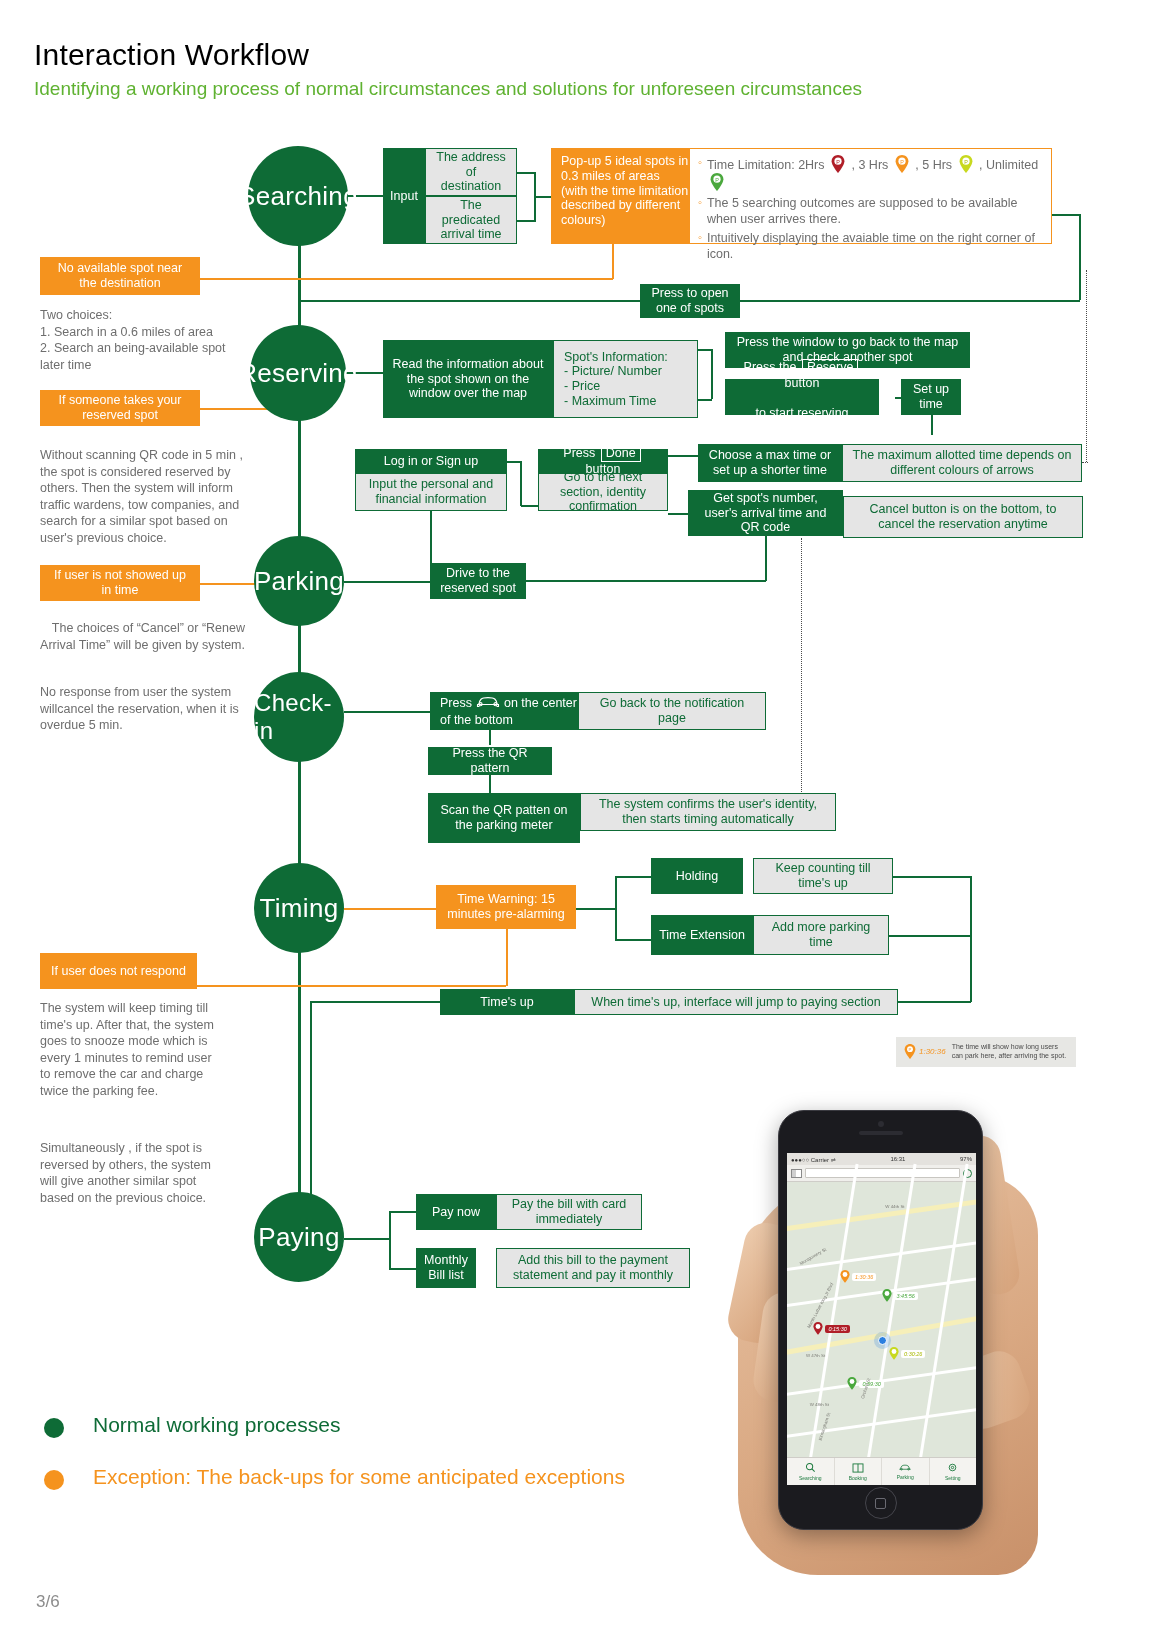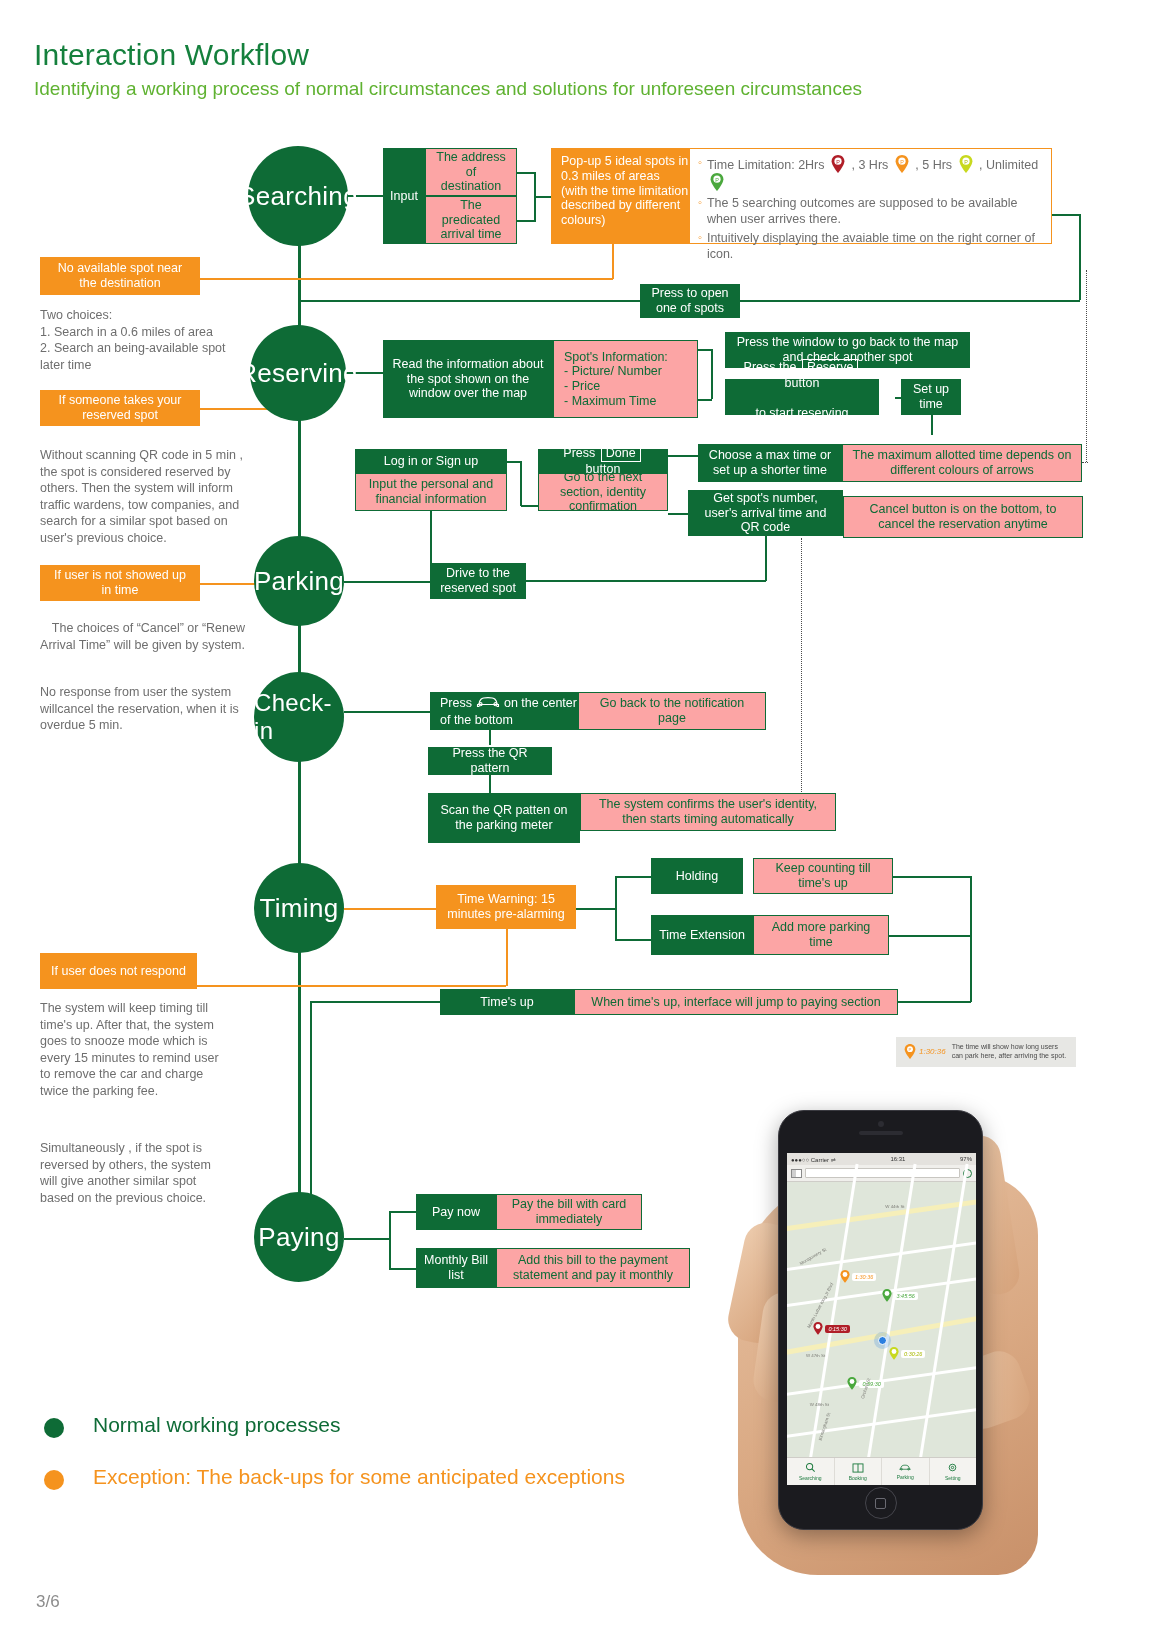--- a/index.html
+++ b/index.html
@@ -8,36 +8,36 @@
     width:1167px; height:1650px; position:relative;
     background:#ffffff;
     font-family:"Liberation Sans", sans-serif;
     color:#3c3c3c;
     overflow:hidden;
   }
   .abs { position:absolute; }
 
   
   #page-title {
-    left:34px; top:38px; font-size:30px; color:#15803d; font-weight:400;
+    left:34px; top:38px; font-size:30px; color:#000000; font-weight:400;
     letter-spacing:.2px;
   }
   #page-subtitle {
     left:34px; top:78px; font-size:19px; color:#5fb231; font-weight:400;
   }
 
   
   .node {
     position:absolute;
     display:flex; align-items:center; justify-content:center;
     text-align:center; line-height:1.18;
     font-size:12.5px;
   }
   .green-solid { background:#0e6b36; color:#ffffff; }
-  .green-outline { background:#fca5a5; color:#0e6b36; border:1.4px solid #0e6b36; }
+  .green-outline { background:#e5e5e5; color:#0e6b36; border:1.4px solid #0e6b36; }
   .orange-solid { background:#f5931e; color:#ffffff; }
   .pad { padding:5px 8px; }
   .lpad { justify-content:flex-start; text-align:left; padding-left:10px; }
 
   
   .circle {
     border-radius:50%;
     background:#0e6b36; color:#fff;
     display:flex; align-items:center; justify-content:center;
     font-size:26px; font-weight:400; letter-spacing:.3px;
@@ -393,21 +393,21 @@
 <div class="ln h abs" style="left:893px; top:876px; width:78px;"></div>
 <div class="ln h abs" style="left:889px; top:935px; width:82px;"></div>
 <div class="ln v abs" style="left:970px; top:876px; height:126px;"></div>
 <div class="ln h abs" style="left:898px; top:1001px; width:73px;"></div>
 
 <div class="ln v o abs" style="left:506px; top:929px; height:57px;"></div>
 <div class="ln h o abs" style="left:196px; top:985px; width:310px;"></div>
 <div class="node orange-solid abs pad" style="left:40px; top:953px; width:157px; height:36px;">
   <span>If user does not respond</span>
 </div>
-<div class="note" style="left:40px; top:1000px; width:182px;"><span>The system will keep timing till time's up. After that, the system goes to snooze mode which is every 15 minutes  to remind user to remove the car and charge twice the parking fee.</span></div>
+<div class="note" style="left:40px; top:1000px; width:182px;"><span>The system will keep timing till time's up. After that, the system goes to snooze mode which is every 1 minutes  to remind user to remove the car and charge twice the parking fee.</span></div>
 <div class="note" style="left:40px; top:1140px; width:182px;"><span>Simultaneously , if the spot is reversed by others, the system will give another similar spot based on the previous choice.</span></div>
 
 <div class="node green-solid abs pad" style="left:440px; top:989px; width:134px; height:26px;">
   <span>Time's up</span>
 </div>
 <div class="node green-outline abs pad" style="left:574px; top:989px; width:324px; height:26px;">
   <span>When time's up, interface will jump to paying section</span>
 </div>
 <div class="ln h abs" style="left:310px; top:1001px; width:130px;"></div>
 <div class="ln v abs" style="left:310px; top:1001px; height:215px;"></div>
@@ -419,21 +419,21 @@
 <div class="ln v abs" style="left:389px; top:1211px; height:58px;"></div>
 <div class="ln h abs" style="left:389px; top:1211px; width:27px;"></div>
 <div class="ln h abs" style="left:389px; top:1268px; width:27px;"></div>
 
 <div class="node green-solid abs pad" style="left:416px; top:1194px; width:80px; height:36px;">
   <span>Pay now</span>
 </div>
 <div class="node green-outline abs pad" style="left:496px; top:1194px; width:146px; height:36px;">
   <span>Pay the bill with card immediately</span>
 </div>
-<div class="node green-solid abs pad" style="left:416px; top:1248px; width:80px; height:40px;">
+<div class="node green-solid abs pad" style="left:416px; top:1248px; width:60px; height:40px;">
   <span>Monthly Bill list</span>
 </div>
 <div class="node green-outline abs pad" style="left:496px; top:1248px; width:194px; height:40px;">
   <span>Add this bill to the payment statement and pay it monthly</span>
 </div>
 
 <div class="legend-dot" style="left:44px; top:1418px; background:#0e6b36;"></div>
 <div class="legend-label" style="left:93px; top:1413px; color:#0e6b36;">Normal working processes</div>
 <div class="legend-dot" style="left:44px; top:1470px; background:#f5931e;"></div>
 <div class="legend-label" style="left:93px; top:1465px; color:#f5931e;">Exception: The back-ups for some anticipated exceptions</div>

